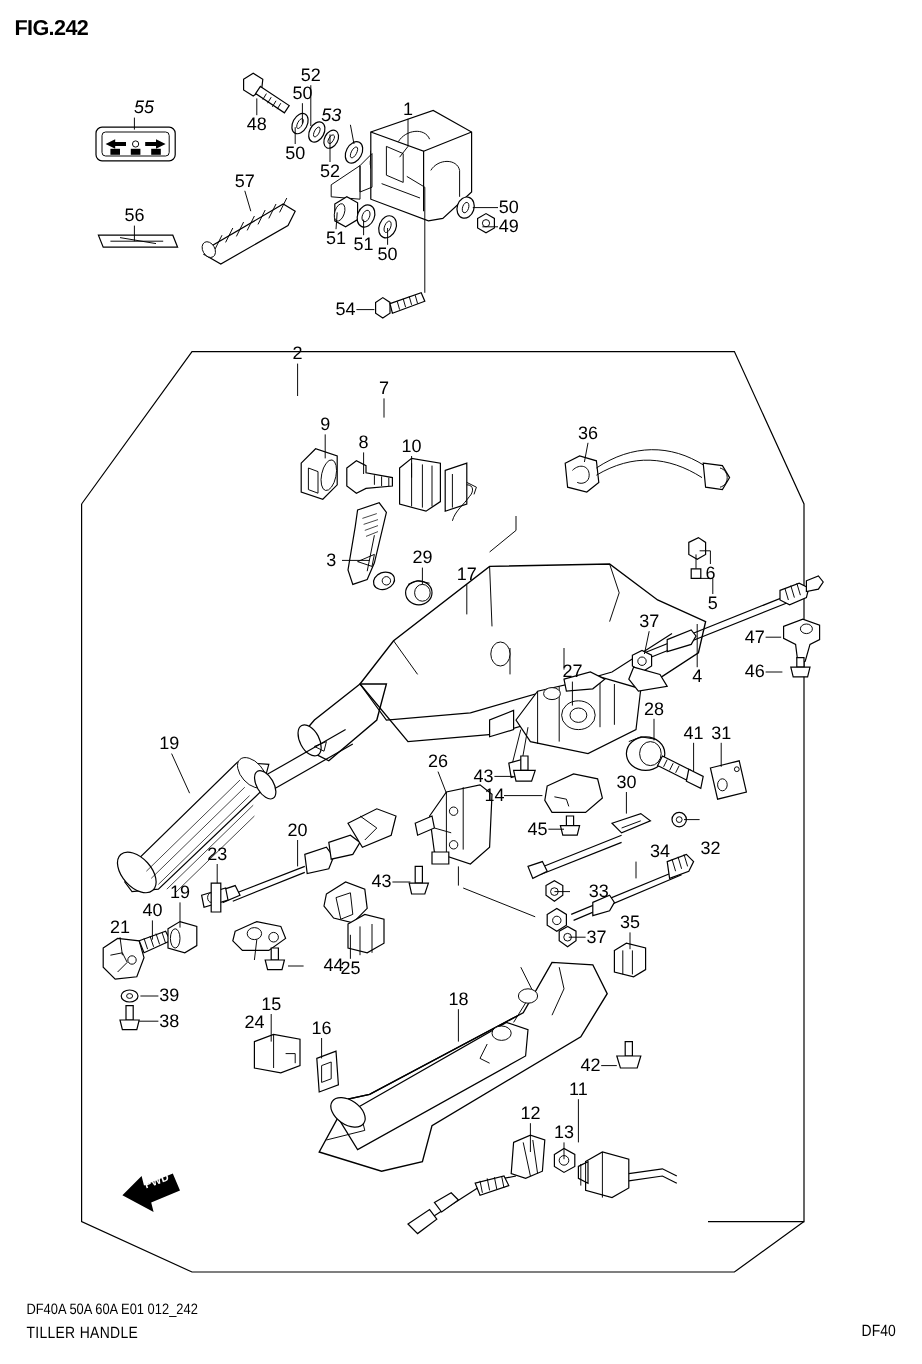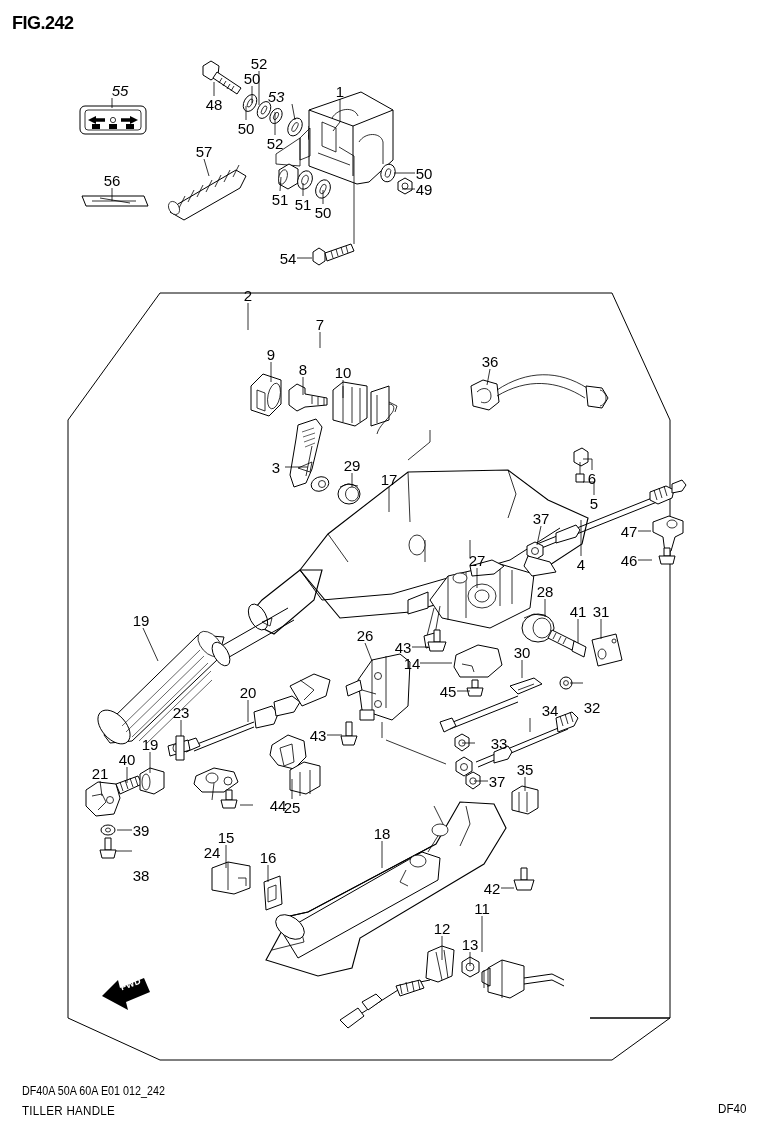--- a/index.html
+++ b/index.html
@@ -594,21 +594,21 @@
       <div class="num" style="left: 352px; top: 465px;">29</div>
       <div class="num" style="left: 522px; top: 652px;">30</div>
       <div class="num" style="left: 601px; top: 611px;">31</div>
       <div class="num" style="left: 592px; top: 683px; margin-top: 24px;">32</div>
       <div class="num" style="left: 484px; top: 743px; margin-left: 15px;">33</div>
       <div class="num" style="left: 530px; top: 710px; margin-left: 20px;">34</div>
       <div class="num" style="left: 525px; top: 769px;">35</div>
       <div class="num" style="left: 490px; top: 361px;">36</div>
       <div class="num" style="left: 541px; top: 518px;">37</div>
       <div class="num" style="left: 497px; top: 781px;">37</div>
-      <div class="num" style="left: 141px; top: 851px; margin-top: 24px;">38</div>
+      <div class="num" style="left: 141px; top: 851px;">38</div>
       <div class="num" style="left: 141px; top: 830px;">39</div>
       <div class="num" style="left: 127px; top: 759px;">40</div>
       <div class="num" style="left: 578px; top: 611px;">41</div>
       <div class="num" style="left: 492px; top: 888px;">42</div>
       <div class="num" style="left: 403px; top: 647px;">43</div>
       <div class="num" style="left: 318px; top: 735px;">43</div>
       <div class="num" style="left: 262px; top: 805px; margin-left: 16px;">44</div>
       <div class="num" style="left: 448px; top: 691px;">45</div>
       <div class="num" style="left: 629px; top: 560px;">46</div>
       <div class="num" style="left: 629px; top: 531px;">47</div>

